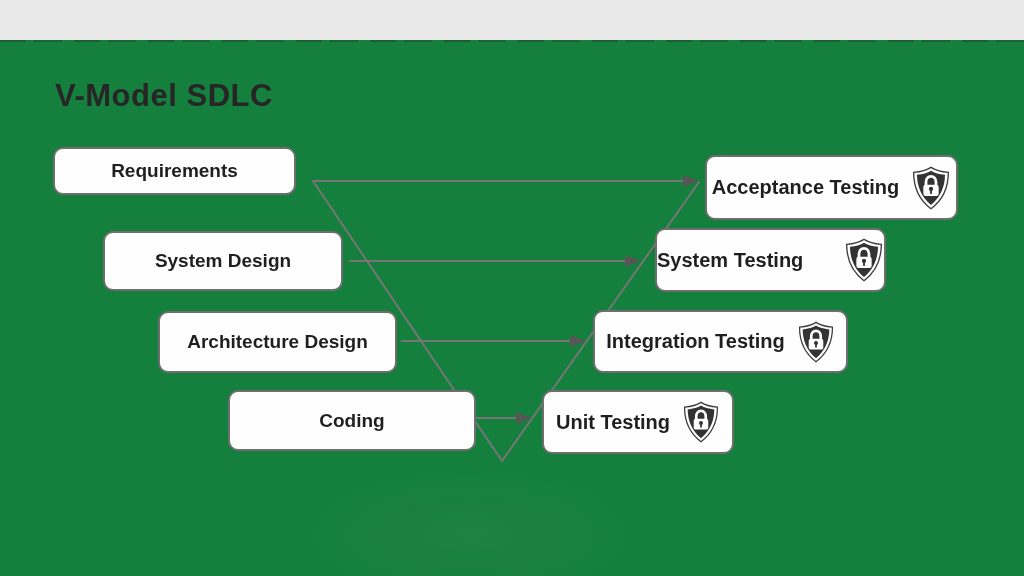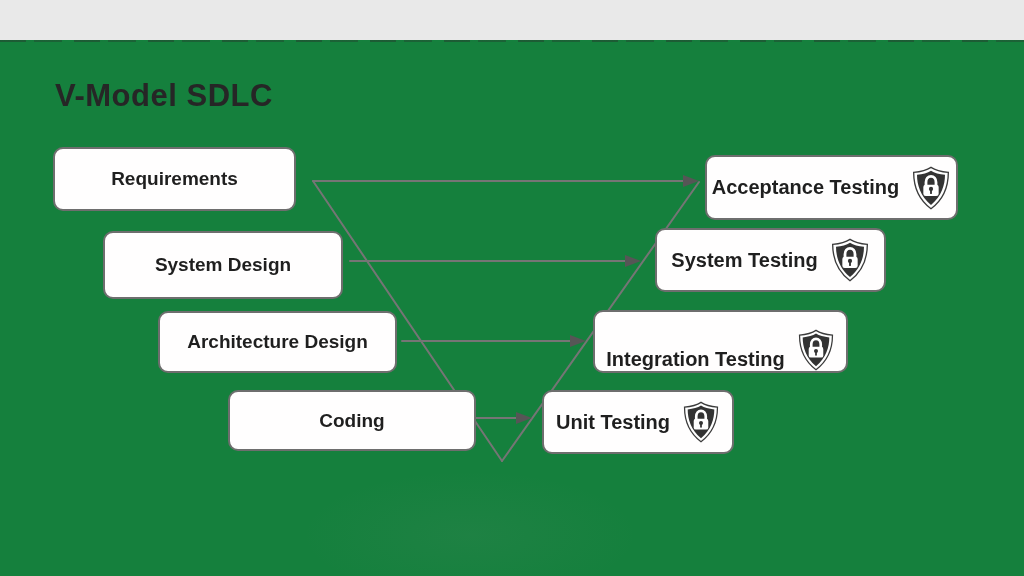--- a/index.html
+++ b/index.html
@@ -32,28 +32,28 @@
     position:absolute;box-sizing:border-box;background:#fffefe;
     border:2px solid #6e6e6e;border-radius:10px;
     display:flex;align-items:center;justify-content:center;
     color:#1f1f1f;font-weight:700;
   }
   .box .label{white-space:nowrap;}
   .left-box{font-size:19px;}
   .right-box{font-size:20px;gap:12px;}
   .right-box .shield{flex:0 0 auto;display:block;}
   
-  .b-req {left:53px; top:107px;width:243px;height:64px;}
-  .b-sys {left:103px;top:191px;width:240px;height:68px;}
+  .b-req {left:53px; top:107px;width:243px;height:48px;}
+  .b-sys {left:103px;top:191px;width:240px;height:60px;}
   .b-arch{left:158px;top:271px;width:239px;height:62px;}
   .b-code{left:228px;top:350px;width:248px;height:61px;}
   
   .t-acc {left:705px;top:115px;width:253px;height:65px;}
-  .t-sys {left:655px;top:188px;width:231px;height:64px;}
-  .t-int {left:593px;top:270px;width:255px;height:63px;align-items:flex-end;}
+  .t-sys {left:655px;top:188px;width:231px;height:64px;justify-content:space-between;}
+  .t-int {left:593px;top:270px;width:255px;height:63px;}
   .t-unit{left:542px;top:350px;width:192px;height:64px;}
 </style>
 </head>
 <body>
 
 <div class="stage">
 
   <div class="artifact-top"></div>
   <div class="artifact-bottom"></div>
   <div class="smudge"></div>

